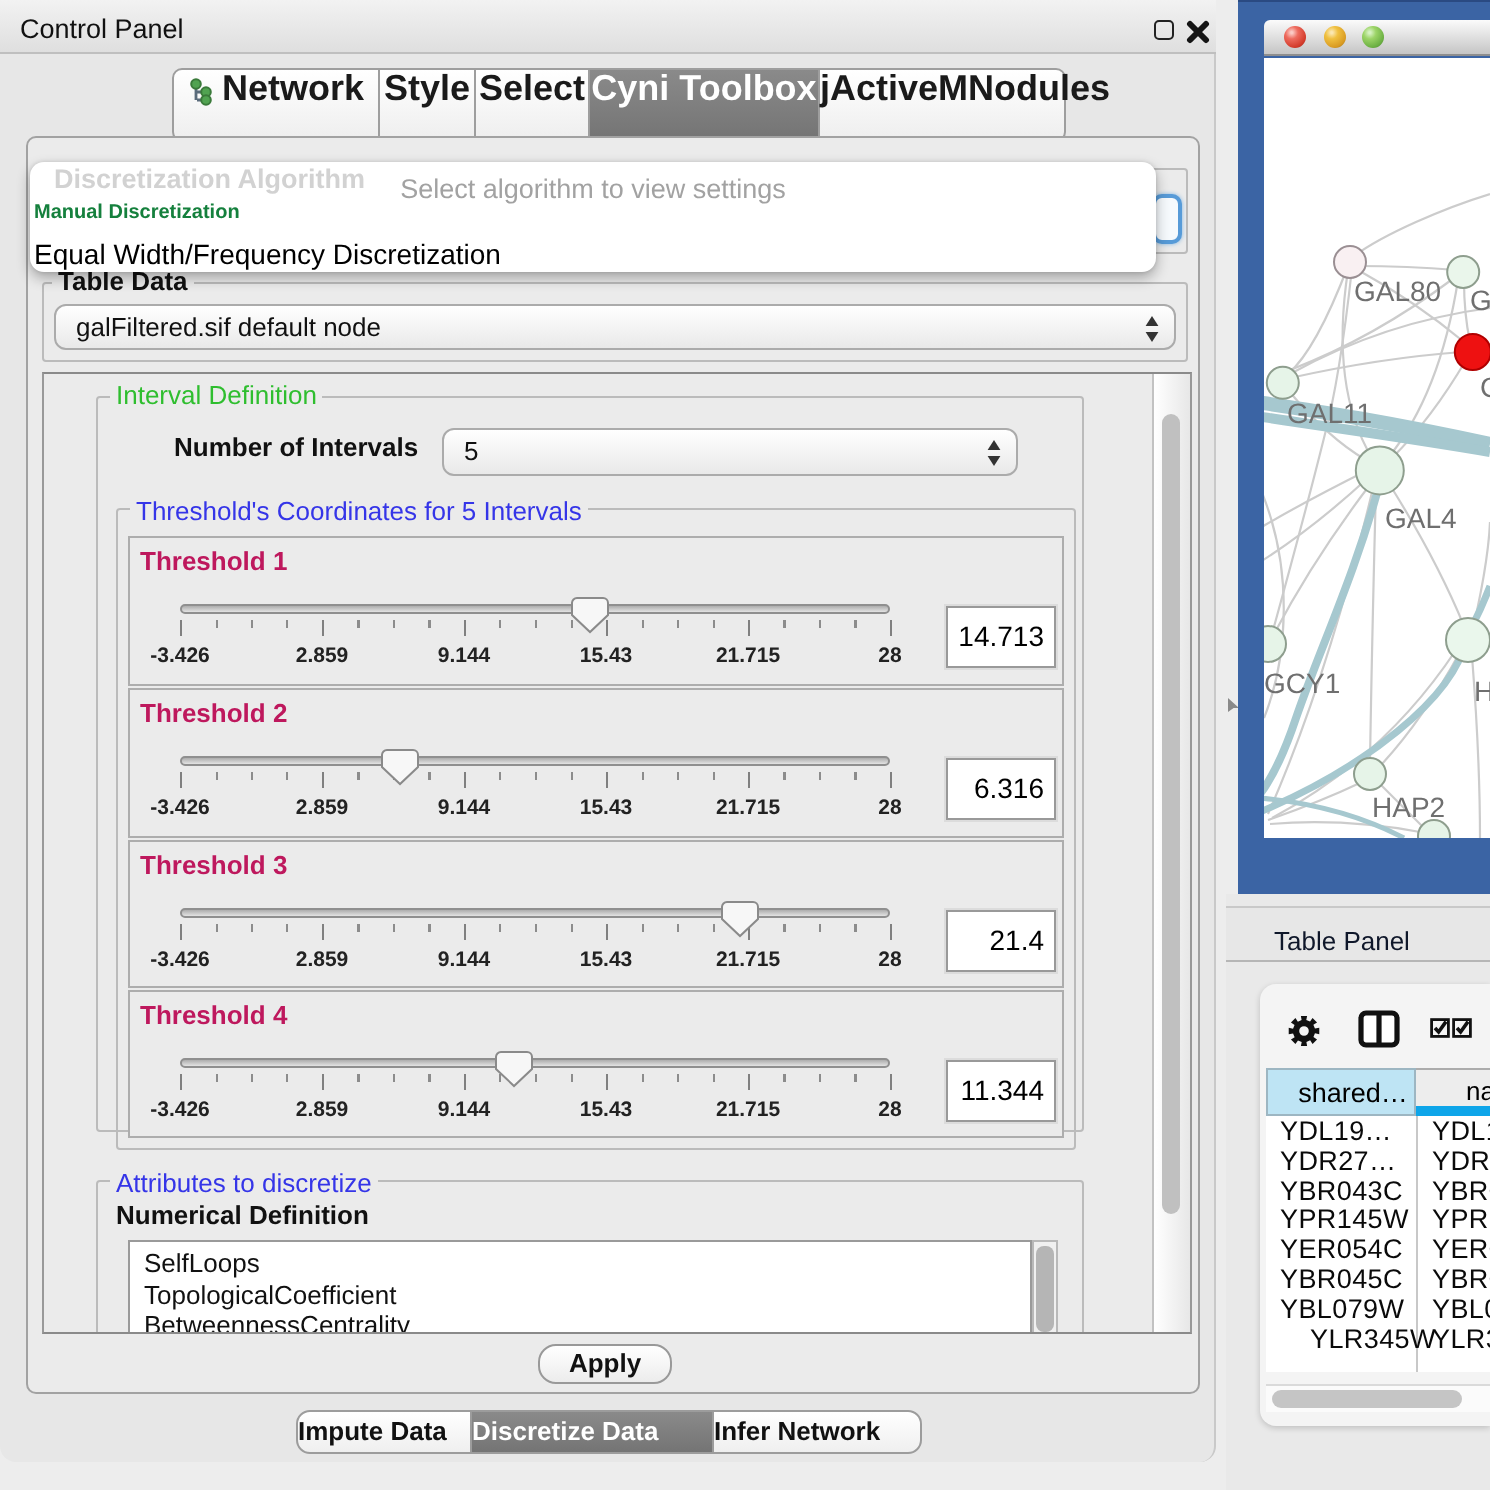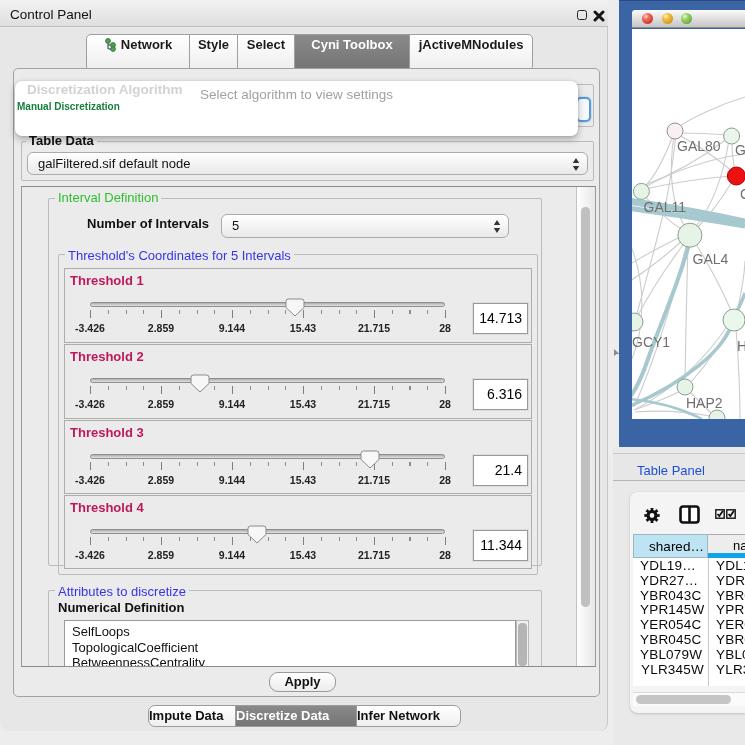--- a/index.html
+++ b/index.html
@@ -4,21 +4,21 @@
 * { margin:0; padding:0; box-sizing:border-box; }
 body { font-family:"Liberation Sans", sans-serif; }
 #root { position:relative; width:745px; height:745px; background:#EDEDED; overflow:hidden; }
 .abs { position:absolute; }
 
 #lwin { left:0; top:0; width:608px; height:731px; background:#E7E7E7; border-right:1px solid #C9C9C9; border-radius:0 0 8px 8px; }
 #ltitle { left:0; top:0; width:608px; height:27px; background:linear-gradient(#F2F2F2,#DFDFDF); border-bottom:1px solid #BFBFBF; }
 #ltitle span { position:absolute; left:10px; top:7px; font-size:13.5px; color:#111; }
 #btnsq { left:577px; top:10px; width:10px; height:10px; border:1.8px solid #222; border-radius:2.5px; }
 
-.ttab { position:absolute; top:34px; height:37px; background:linear-gradient(#FFFFFF,#EEEEEE); border:1px solid #9E9E9E; font-size:13px; font-weight:bold; color:#1A1A1A; text-align:center; line-height:19px; }
+.ttab { position:absolute; top:34px; height:37px; background:linear-gradient(#FFFFFF,#EEEEEE); border:1px solid #9E9E9E; font-size:18px; font-weight:bold; color:#1A1A1A; text-align:center; line-height:19px; }
 .ttab.sel { background:linear-gradient(#8A8A8A,#747474); color:#FFF; }
 
 #cpanel { left:13px; top:68px; width:587px; height:629px; border:1px solid #A2A2A2; border-radius:5px; background:#EBEBEB; }
 .grp { position:absolute; border:1px solid #BBBBBB; border-radius:2px; }
 .grplabel { position:absolute; background:#EBEBEB; padding:0 3px; font-size:13px; }
 .combo { position:absolute; background:linear-gradient(#FFFFFF,#E9E9E9); border:1px solid #ABABAB; border-radius:6px; font-size:13px; color:#111; }
 .combo .tx { position:absolute; left:10px; top:3px; }
 .carr { position:absolute; right:7px; top:4px; }
 
 .tblock { position:absolute; left:42px; width:468px; border:1px solid #ADADAD; background:#EBEBEB; }
@@ -33,21 +33,21 @@
 .btab { position:absolute; top:705px; height:22px; border:1px solid #9C9C9C; background:linear-gradient(#FFFFFF,#EFEFEF); font-size:13px; font-weight:bold; color:#111; text-align:left; line-height:20px; }
 .btab.sel { background:linear-gradient(#8A8A8A,#747474); color:#FFF; }
 
 #nwin { left:619px; top:0; width:126px; height:447px; background:#3B64A4; border-top:1px solid #2A4A82; }
 #ntitle { left:632px; top:10px; width:113px; height:18px; background:linear-gradient(#FBFBFB,#C5C5C5); border-bottom:1px solid #8E8E8E; border-radius:3px 0 0 0; }
 .light { position:absolute; top:13px; width:11px; height:11px; border-radius:50%; }
 #ncanvas { left:632px; top:29px; width:113px; height:390px; background:#FFF; }
 
 #tpanel { left:613px; top:447px; width:132px; height:298px; background:#E9E9E9; }
 #tptitle { left:613px; top:453px; width:132px; height:28px; background:#E7E7E7; border-top:1px solid #C9C9C9; border-bottom:1px solid #B6B6B6; }
-#tptitle span { position:absolute; left:24px; top:9px; font-size:13px; color:#1d4ed8; }
+#tptitle span { position:absolute; left:24px; top:9px; font-size:13px; color:#0f172a; }
 #twidget { left:630px; top:492px; width:115px; height:221px; background:#F4F4F4; border-radius:8px 0 0 8px; box-shadow:0 1px 3px rgba(0,0,0,0.18); }
 .hcell { position:absolute; top:534px; height:24px; font-size:13px; color:#000; }
 
 #popup { left:15px; top:81px; width:563px; height:55px; background:#FFF; border-radius:7px; box-shadow:0 3px 7px rgba(0,0,0,0.30), 0 0 2px rgba(0,0,0,0.12); z-index:10; }
 #popup .g1 { position:absolute; left:12px; top:1px; font-size:13.5px; font-weight:bold; color:#D2D2D2; }
 #popup .g2 { position:absolute; left:0; right:0; top:6px; text-align:center; font-size:13.5px; color:#A2A2A2; }
 #popup .i1 { position:absolute; left:2px; top:20px; font-size:10px; font-weight:bold; color:#15803d; }
 #popup .i2 { position:absolute; left:2px; top:38px; font-size:14px; color:#000; }
 </style></head>
 <body>
@@ -287,27 +287,28 @@
 <div class="abs" style="left:633px; top:558px; width:112px; height:128px; background:#FFF; overflow:hidden;">
   <div class="abs" style="left:74.5px; top:0; width:1px; height:128px; background:#C8C8C8;"></div>
   <div style="padding-top:1px; line-height:14.8px; font-size:13.5px; letter-spacing:0.2px; color:#0A0A0A;">
     <div style="position:relative;"><span style="margin-left:7px;">YDL19…</span><span style="position:absolute; left:83px;">YDL1</span></div>
     <div style="position:relative;"><span style="margin-left:7px;">YDR27…</span><span style="position:absolute; left:83px;">YDR2</span></div>
     <div style="position:relative;"><span style="margin-left:7px;">YBR043C</span><span style="position:absolute; left:83px;">YBR0</span></div>
     <div style="position:relative;"><span style="margin-left:7px;">YPR145W</span><span style="position:absolute; left:83px;">YPR1</span></div>
     <div style="position:relative;"><span style="margin-left:7px;">YER054C</span><span style="position:absolute; left:83px;">YER0</span></div>
     <div style="position:relative;"><span style="margin-left:7px;">YBR045C</span><span style="position:absolute; left:83px;">YBR0</span></div>
     <div style="position:relative;"><span style="margin-left:7px;">YBL079W</span><span style="position:absolute; left:83px;">YBL0</span></div>
-    <div style="position:relative;"><span style="margin-left:8px;">YLR345W</span><span style="position:absolute; left:83px;">YLR3</span></div>
+    <div style="position:relative;"><span style="margin-left:22px;">YLR345W</span><span style="position:absolute; left:83px;">YLR3</span></div>
     <div style="position:relative;margin-top:24px;"><span style="margin-left:7px;">YIL052C</span><span style="position:absolute; left:83px;">YIL0</span></div>
   </div>
 </div>
 
 <div class="abs" style="left:633px; top:692px; width:112px; height:14px; background:#FBFBFB; border-top:1px solid #DADADA;"></div>
 <div class="abs" style="left:636px; top:695px; width:95px; height:9px; background:#C5C5C5; border-radius:5px;"></div>
 
 <div id="popup" class="abs">
   <span class="g1">Discretization Algorithm</span>
   <span class="g2">Select algorithm to view settings</span>
   <span class="i1">Manual Discretization</span>
+  <span class="i2">Equal Width/Frequency Discretization</span>
 </div>
 
 </div>
 
 </body></html>

